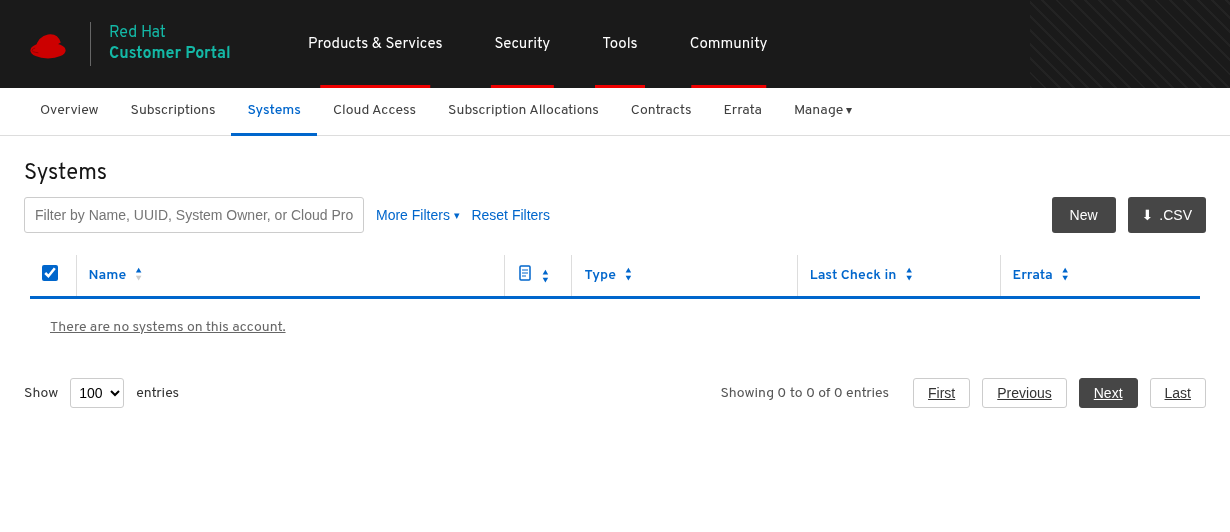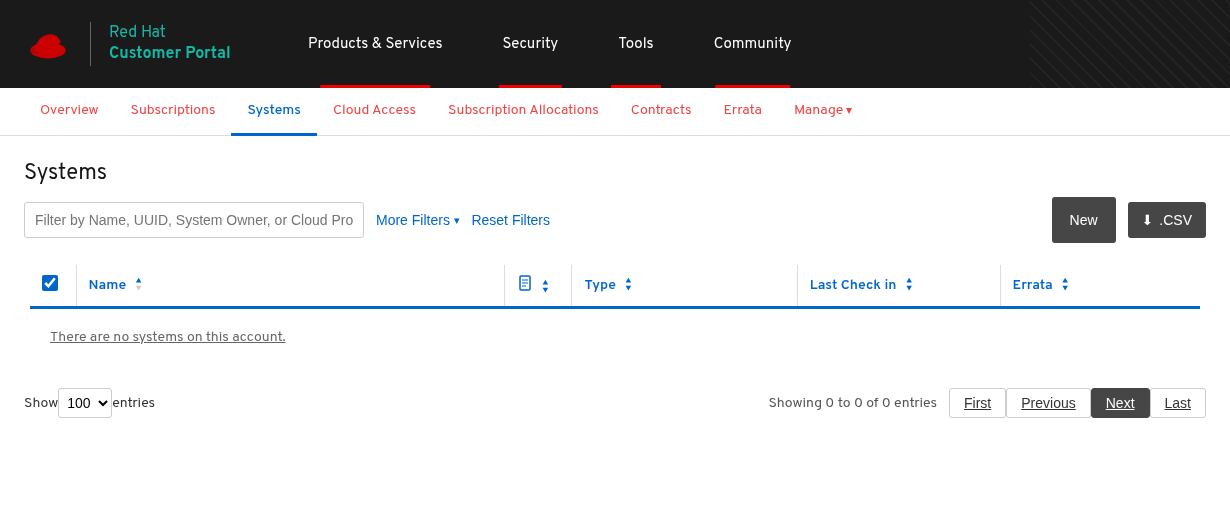--- a/index.html
+++ b/index.html
@@ -36,21 +36,21 @@
     .logo-text {
       color: #14b8a6;
       font-size: 16px;
       line-height: 1.3;
       font-weight: 400;
     }
     .logo-text strong { display: block; font-weight: 700; }
     .header-nav {
       display: flex;
       align-items: center;
-      gap: 12px;
+      gap: 4px;
       margin-left: 40px;
       flex: 1;
     }
     .header-nav-item {
       color: #fff;
       font-size: 15px;
       padding: 0 24px;
       height: 88px;
       display: flex;
       flex-direction: column;
@@ -91,21 +91,21 @@
     .sub-nav {
       border-bottom: 1px solid #ddd;
       display: flex;
       align-items: center;
       padding: 0 24px;
       background: #fff;
     }
     .sub-nav-item {
       padding: 14px 16px;
       font-size: 14px;
-      color: #ef4444;
+      color: #404040;
       cursor: pointer;
       border-bottom: 3px solid transparent;
       margin-bottom: -1px;
       text-decoration: none;
       white-space: nowrap;
     }
     .sub-nav-item.active {
       color: #06c;
       border-bottom: 3px solid #06c;
       font-weight: 500;
@@ -167,21 +167,21 @@
     }
     .toolbar-spacer { flex: 1; }
     .btn-new {
       background: #464646;
       color: #fff;
       border: none;
       padding: 8px 18px;
       font-size: 14px;
       cursor: pointer;
       border-radius: 3px;
-      height: 46px;
+      height: 36px;
     }
     .btn-csv {
       background: #464646;
       color: #fff;
       border: none;
       padding: 8px 14px;
       font-size: 14px;
       cursor: pointer;
       border-radius: 3px;
       height: 36px;
@@ -254,20 +254,21 @@
       color: #666;
       padding: 20px;
       border-right: none;
       text-decoration: underline;
     }
 
     
     .pagination-bar {
       display: flex;
       align-items: center;
+      gap: 12px;
       margin-top: 16px;
     }
     .show-label { font-size: 14px; color: #333; }
     .entries-select {
       height: 30px;
       border: 1px solid #ccc;
       border-radius: 3px;
       font-size: 14px;
       padding: 0 4px;
       background: #fff;

